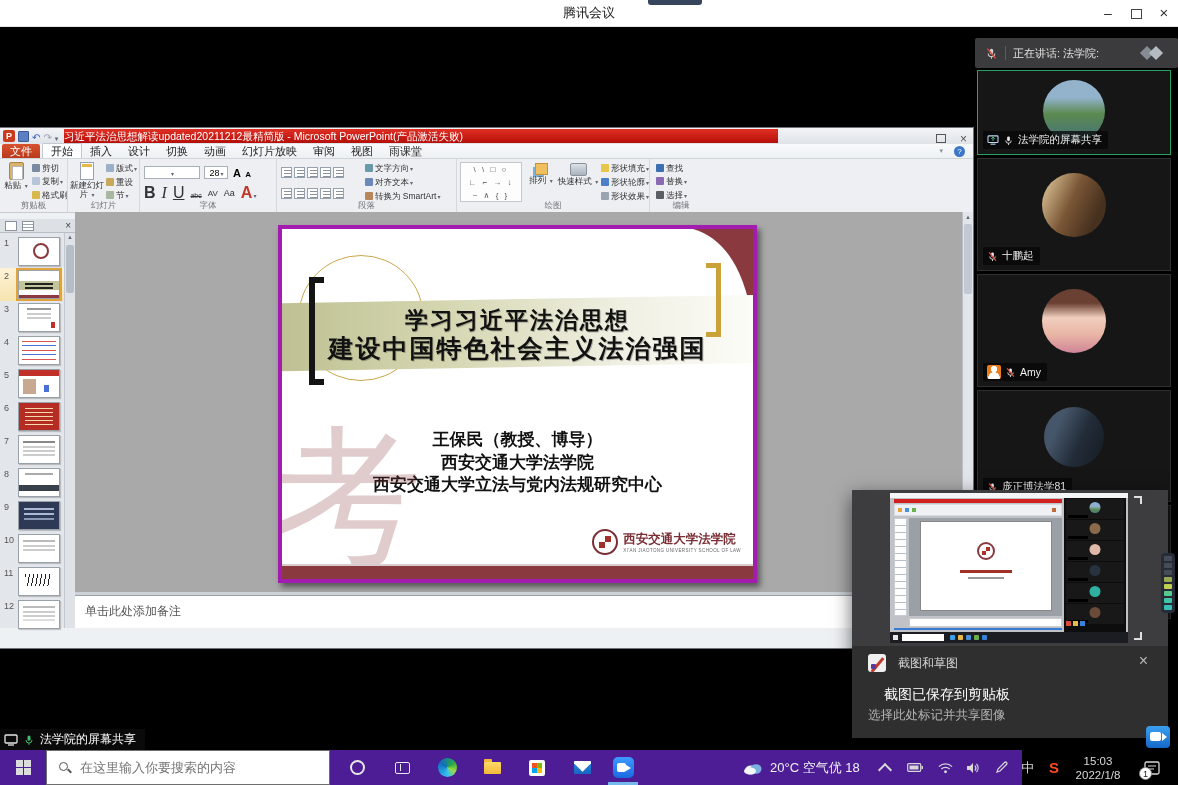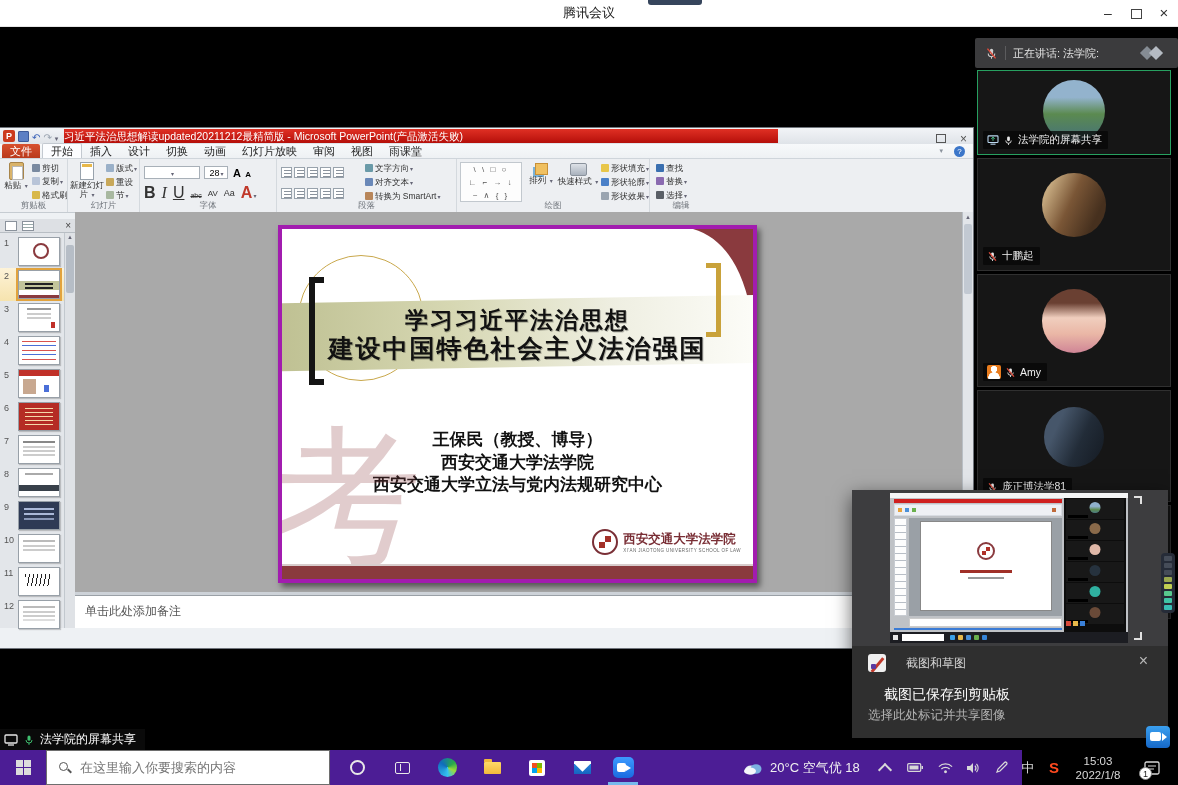--- a/index.html
+++ b/index.html
@@ -179,21 +179,21 @@
 #ms-task{left:0;top:139px;width:238px;height:11px;background:#1c1d22}
 #ms-task .st{left:3px;top:3px;width:5px;height:5px;background:#e8e8e8;position:absolute}
 #ms-task .se{left:12px;top:2px;width:42px;height:7px;background:#fff;position:absolute}
 #ms-task i{position:absolute;top:3px;width:5px;height:5px;border-radius:1px}
 #ms-side{left:174px;top:5px;width:62px;height:134px;background:#0d0d0d}
 .mst{position:relative;margin:1px 2px;height:20px;background:#181818}
 .msa{position:absolute;left:50%;top:3px;transform:translateX(-50%);width:11px;height:11px;border-radius:50%}
 .msl{position:absolute;left:2px;bottom:1px;width:20px;height:3px;background:#000}
 #ms-tray{position:absolute;left:176px;top:128px;display:flex;gap:2px}
 #ms-tray i{width:5px;height:5px}
-#thead{position:absolute;left:16px;top:164px;display:flex;gap:20px;align-items:center}
+#thead{position:absolute;left:16px;top:164px;display:flex;gap:12px;align-items:center}
 #snipicon{width:18px;height:18px;background:#f0f0f0;border-radius:3px;position:relative;overflow:hidden}
 #snipicon::before{content:"";position:absolute;left:8px;top:2px;width:3px;height:18px;background:#c0392b;transform:rotate(40deg)}
 #snipicon::after{content:"";position:absolute;left:3px;bottom:3px;width:5px;height:5px;background:#5a3aa0;border-radius:1px}
 #thead .app{font-size:12px;color:#d6d6d6}
 #tclose{position:absolute;right:20px;top:162px;font-size:16px;color:#b8b8b8}
 #tclose::before{content:"×"}
 #ttitle{position:absolute;left:32px;top:196px;font-size:14px;font-weight:normal;color:#fff}
 #tsub{position:absolute;left:16px;top:217px;font-size:12.5px;color:#b4b4b4}
 
 #cornerapp{position:absolute;left:1146px;top:726px;width:24px;height:22px;background:linear-gradient(#3aa0f0,#1668c8);border-radius:4px;z-index:26}

